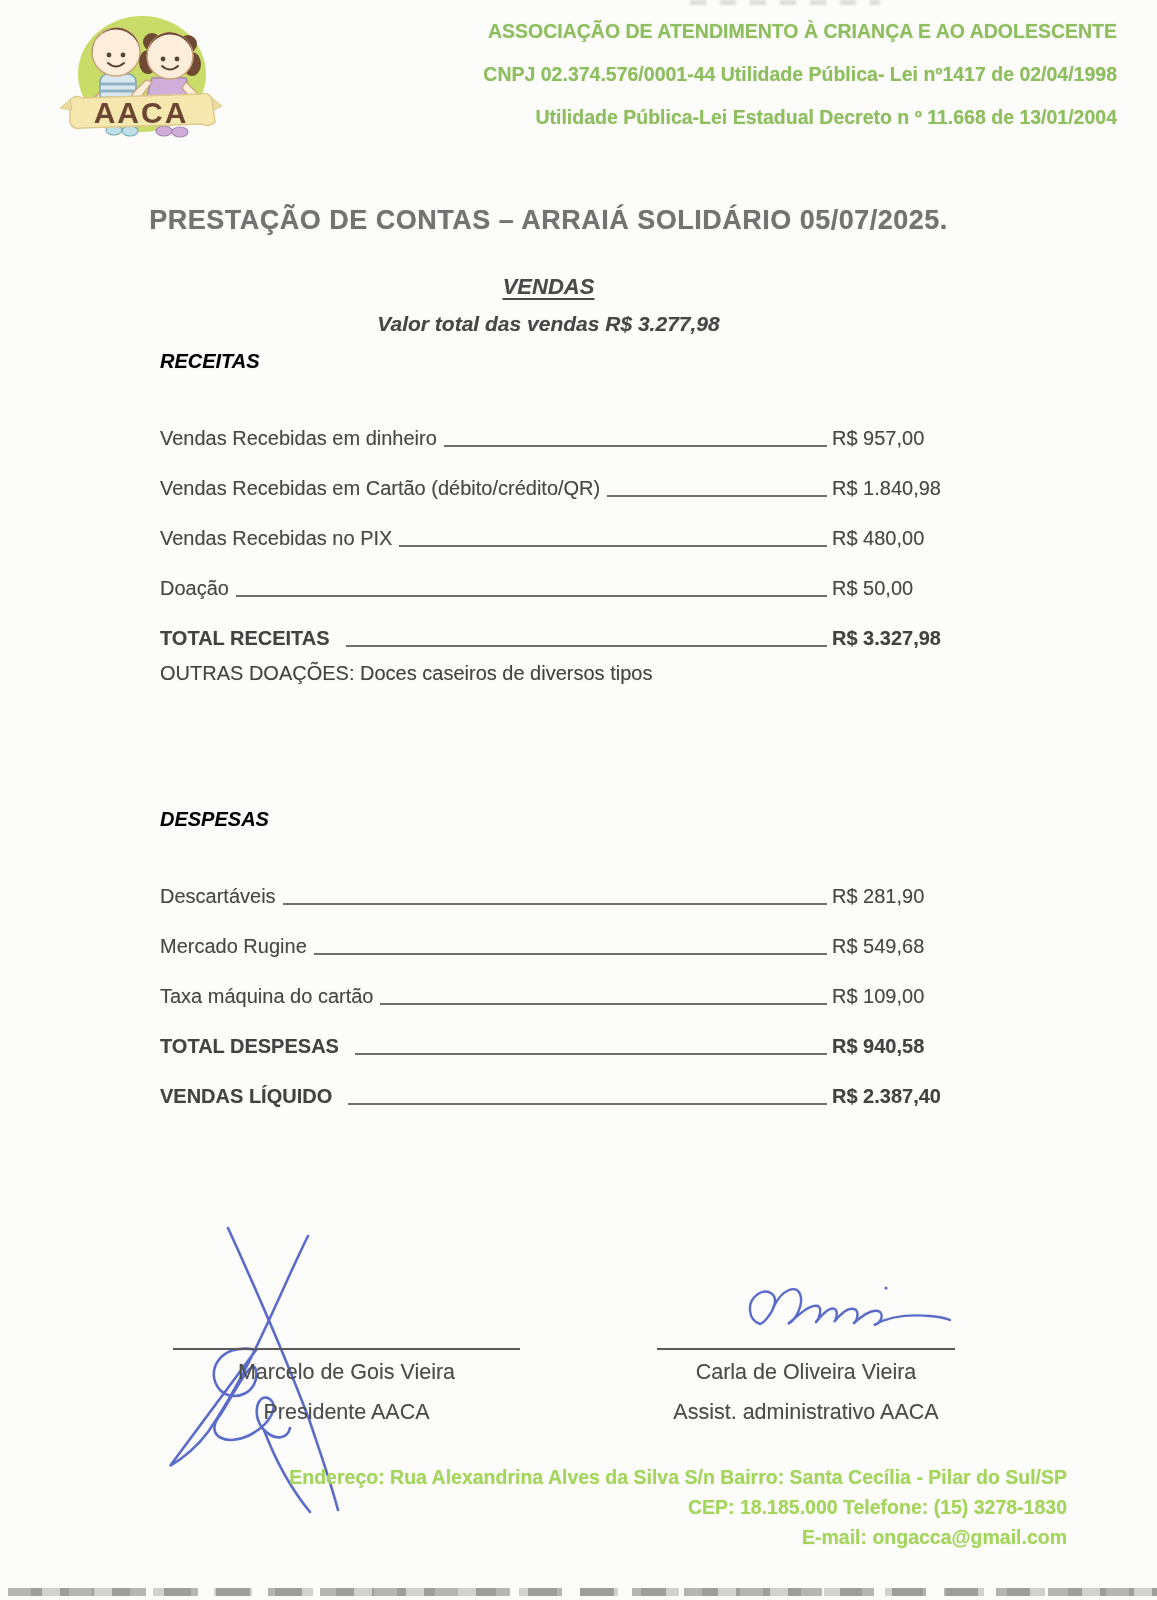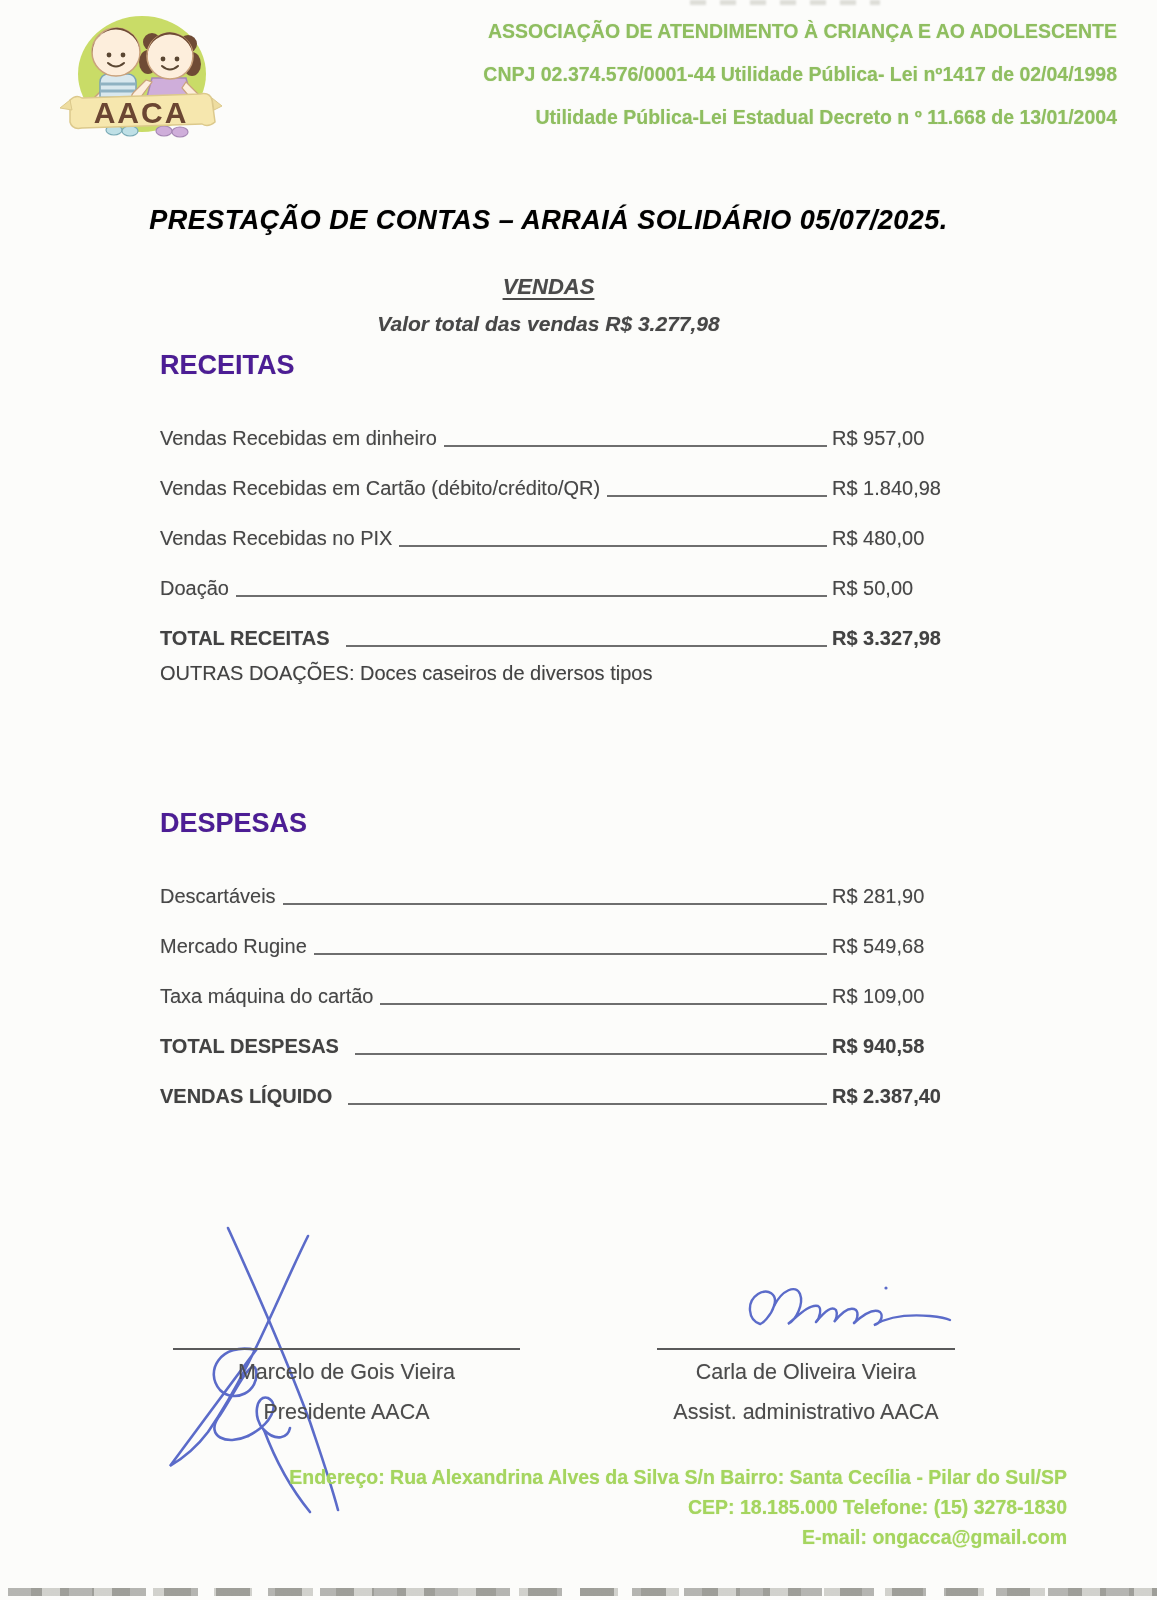--- a/index.html
+++ b/index.html
@@ -34,40 +34,40 @@
     color:#8fbe60;
     font-weight:bold;
     font-size:19.5px;
     text-shadow:0 0 1px rgba(143,190,96,.55);
   }
   .hdr .hline{margin-bottom:20px;text-align:right;}
 
   
   .titleblock{position:absolute;left:0;right:60px;top:205px;text-align:center;}
   .doc-title{
-    font-size:27px;font-weight:bold;font-style:italic;color:#000000;
+    font-size:27px;font-weight:bold;color:#737373;
     letter-spacing:.5px;
     text-shadow:0 0 1px rgba(70,70,70,.45);
   }
   .vendas{
     margin-top:38px;
     font-size:22px;font-style:italic;font-weight:bold;color:#4a4a4a;
     text-decoration:underline;text-underline-offset:4px;
     text-shadow:0 0 .8px rgba(70,70,70,.4);
   }
   .valor-total{
     margin-top:12px;
     font-size:21px;font-style:italic;font-weight:bold;color:#474747;
     text-shadow:0 0 .8px rgba(70,70,70,.4);
   }
 
   
   .content{position:absolute;left:160px;top:350px;width:810px;font-size:20px;
     text-shadow:0 0 .8px rgba(75,75,75,.35);}
-  .sec-h{font-weight:bold;font-size:27px;color:#4c1d95;height:26px;margin-bottom:30px;}
+  .sec-h{font-weight:bold;font-size:20px;color:#000000;height:26px;margin-bottom:30px;font-style:italic;}
   .row{display:flex;align-items:flex-end;height:44px;margin-top:6px;}
   .row .lbl{white-space:nowrap;padding-bottom:0;}
   .row .fill{flex:1 1 auto;border-bottom:2px solid #6e6e6e;margin:0 5px 3px 7px;}
   .row .val{flex:0 0 138px;white-space:nowrap;text-align:left;padding-bottom:0;}
   .row.total .lbl,.row.total .val{font-weight:bold;color:#424242;}
   .row.total .fill{margin-left:16px;}
   .note{margin-top:12px;height:30px;font-weight:normal;color:#434343;font-size:20px;}
   .sec-h.despesas{margin-top:116px;}
 
   

